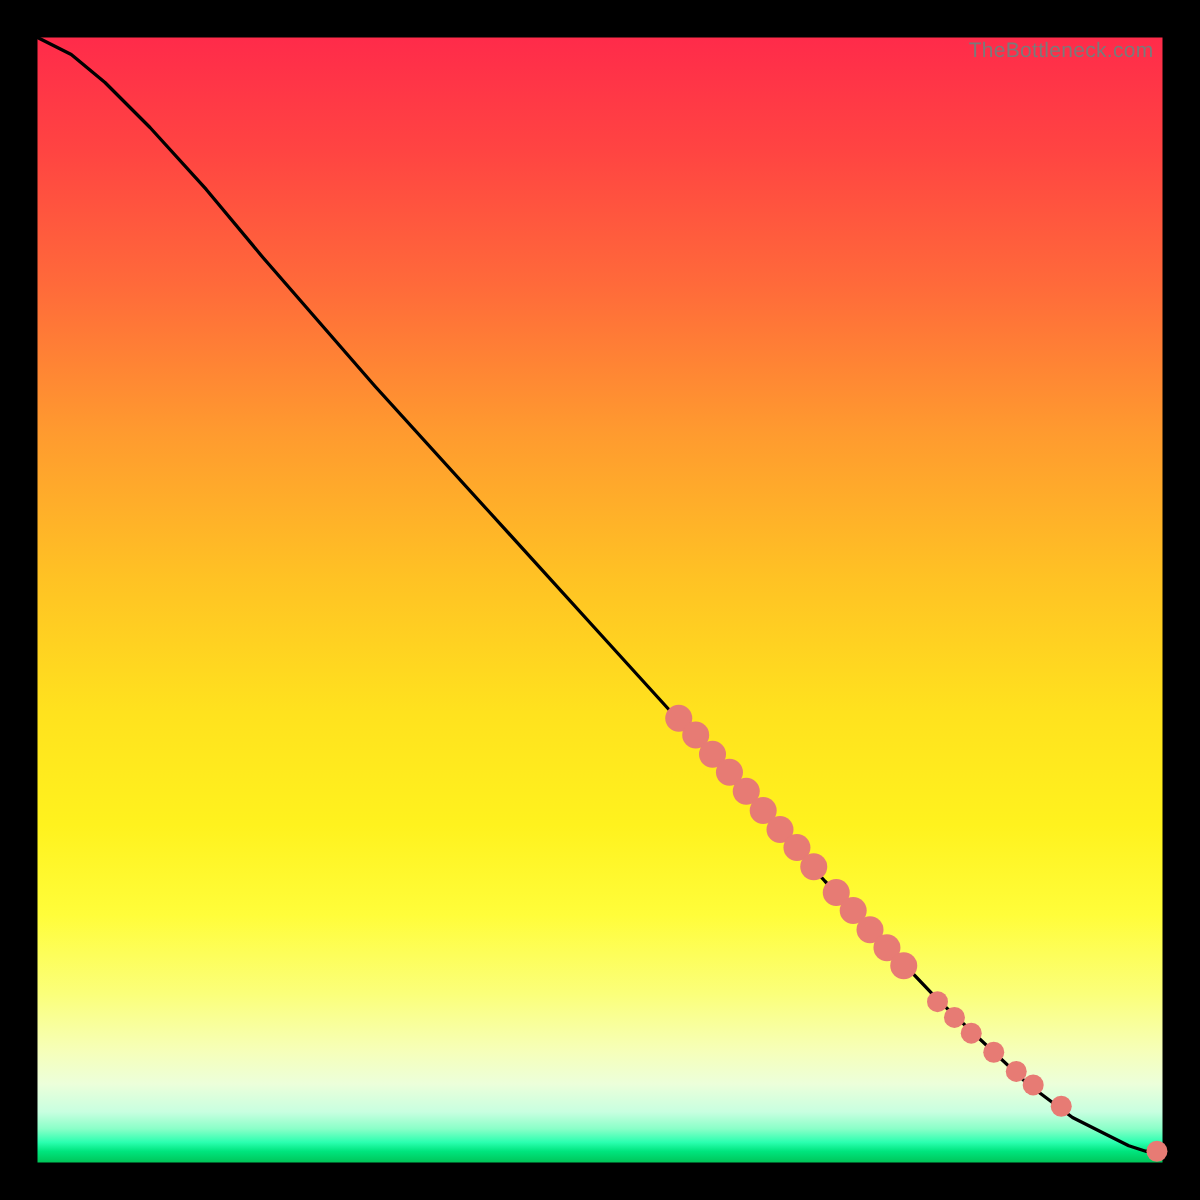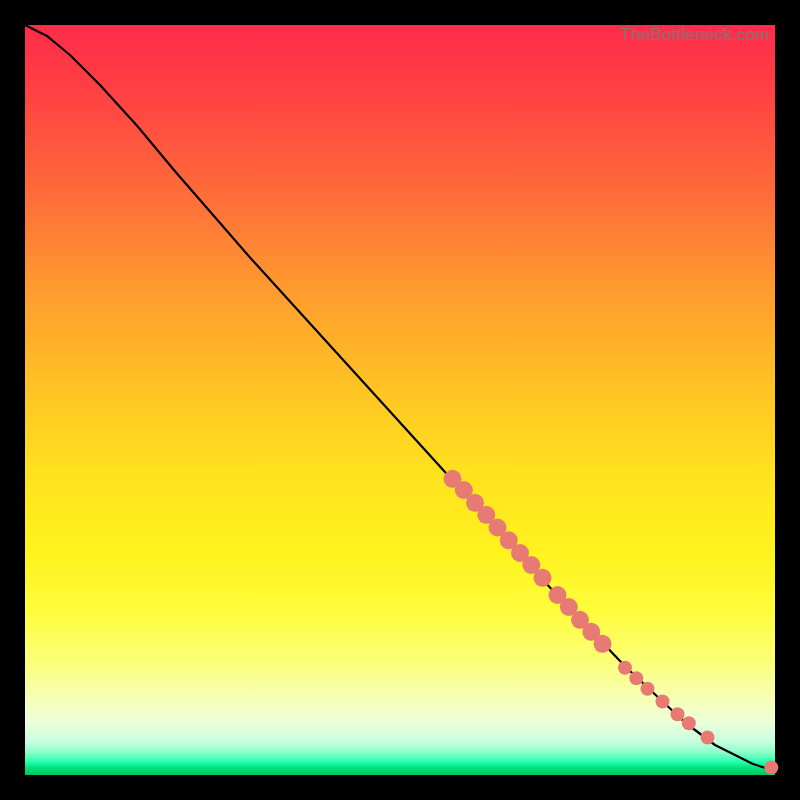--- a/index.html
+++ b/index.html
@@ -34,21 +34,21 @@
       #2bffb0 98.2%,
       #00e57e 99%,
       #00c559 100%
     );
   }
   .watermark {
     position: absolute;
     top: 0px;
     right: 6px;
     color: #7a7a7a;
-    font-size: 17px;
+    font-size: 14px;
     font-weight: 500;
     letter-spacing: 0.2px;
     user-select: none;
   }
   svg.plot {
     position: absolute;
     left: 0;
     top: 0;
     width: 750px;
     height: 750px;

